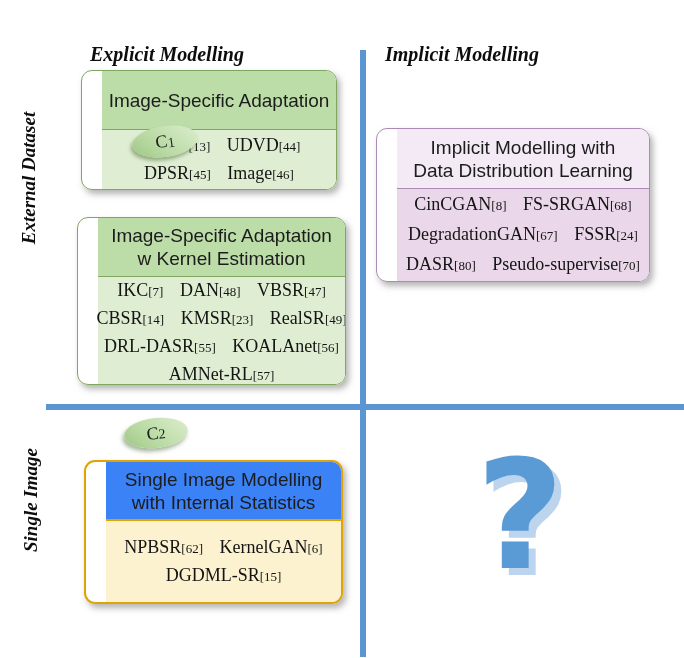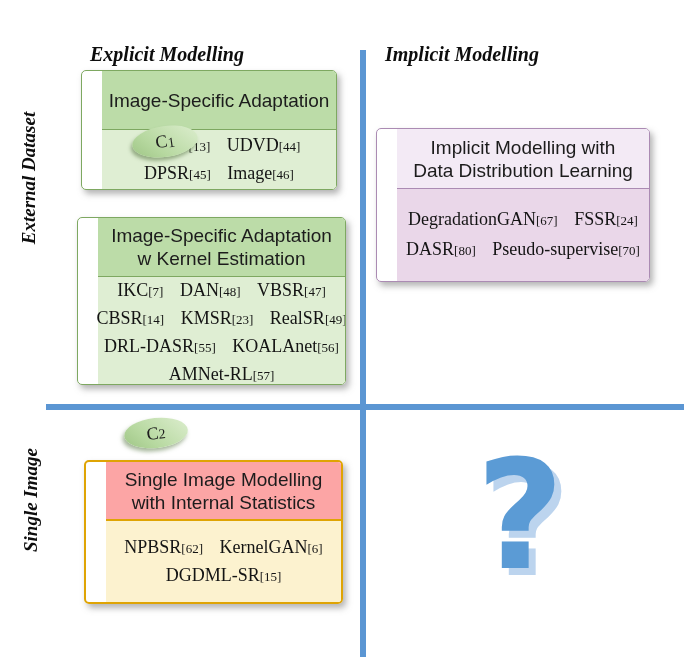--- a/index.html
+++ b/index.html
@@ -23,42 +23,42 @@
   }
   .row-label.external{left:-71px;top:167px;}
   .row-label.single{left:-69px;top:489px;}
   
   .vline{position:absolute;left:360px;top:50px;width:6px;height:607px;background:#5b96d3;}
   .hline{position:absolute;left:46px;top:404px;width:638px;height:6px;background:#5b96d3;}
   
   .cat{position:absolute;}
   .box{
     position:relative;z-index:1;height:100%;display:flex;flex-direction:column;
-    border-radius:5px;overflow:hidden;
+    border-radius:11px;overflow:hidden;
     box-shadow:3px 4px 6px rgba(105,105,105,.5);
     padding-left:20px;
   }
   .box-header{
     flex:none;display:flex;flex-direction:column;justify-content:center;align-items:center;
     font-size:19px;line-height:23px;color:#1c1c1c;text-align:center;
   }
   .box-body{
     flex:1;display:flex;flex-direction:column;justify-content:center;align-items:center;
     font-family:"Liberation Serif",serif;font-size:18px;color:#141414;text-align:center;
   }
   .m-line{line-height:27px;white-space:nowrap;}
   .method{margin:0 6px;}
   .m-cite{font-size:13px;}
   
   .green .box{border:1.6px solid #7ea861;}
   .green .box-header{background:#bcdca8;border-bottom:1.6px solid #7ea861;}
   .green .box-body{background:#dfeed3;}
   
   .yellow .box{border:2.4px solid #dfa404;}
-  .yellow .box-header{background:#fca5a5;border-bottom:2.4px solid #dfa404;}
+  .yellow .box-header{background:#3b82f6;border-bottom:2.4px solid #dfa404;}
   .yellow .box-body{background:#fcf2cf;}
   
   .purple .box{border:1.6px solid #ab8bb3;}
   .purple .box-header{background:#f3eaf5;border-bottom:1.6px solid #ab8bb3;}
   .purple .box-body{background:#ead7e9;}
   .purple .m-line{line-height:29px;}
   
   .badge{
     position:absolute;z-index:2;border-radius:50%;
     display:flex;justify-content:center;align-items:center;
@@ -177,20 +177,24 @@
 
   <div class="cat c4 purple">
 
     <div class="box">
       <div class="box-header">
         <div>Implicit Modelling with</div>
         <div>Data Distribution Learning</div>
       </div>
       <div class="box-body">
         <div class="m-line">
+          <span class="method"><span class="m-name">CinCGAN</span><span class="m-cite">[8]</span></span>
+          <span class="method"><span class="m-name">FS-SRGAN</span><span class="m-cite">[68]</span></span>
+        </div>
+        <div class="m-line">
           <span class="method"><span class="m-name">DegradationGAN</span><span class="m-cite">[67]</span></span>
           <span class="method"><span class="m-name">FSSR</span><span class="m-cite">[24]</span></span>
         </div>
         <div class="m-line">
           <span class="method"><span class="m-name">DASR</span><span class="m-cite">[80]</span></span>
           <span class="method"><span class="m-name">Pseudo-supervise</span><span class="m-cite">[70]</span></span>
         </div>
       </div>
     </div>
   </div>

